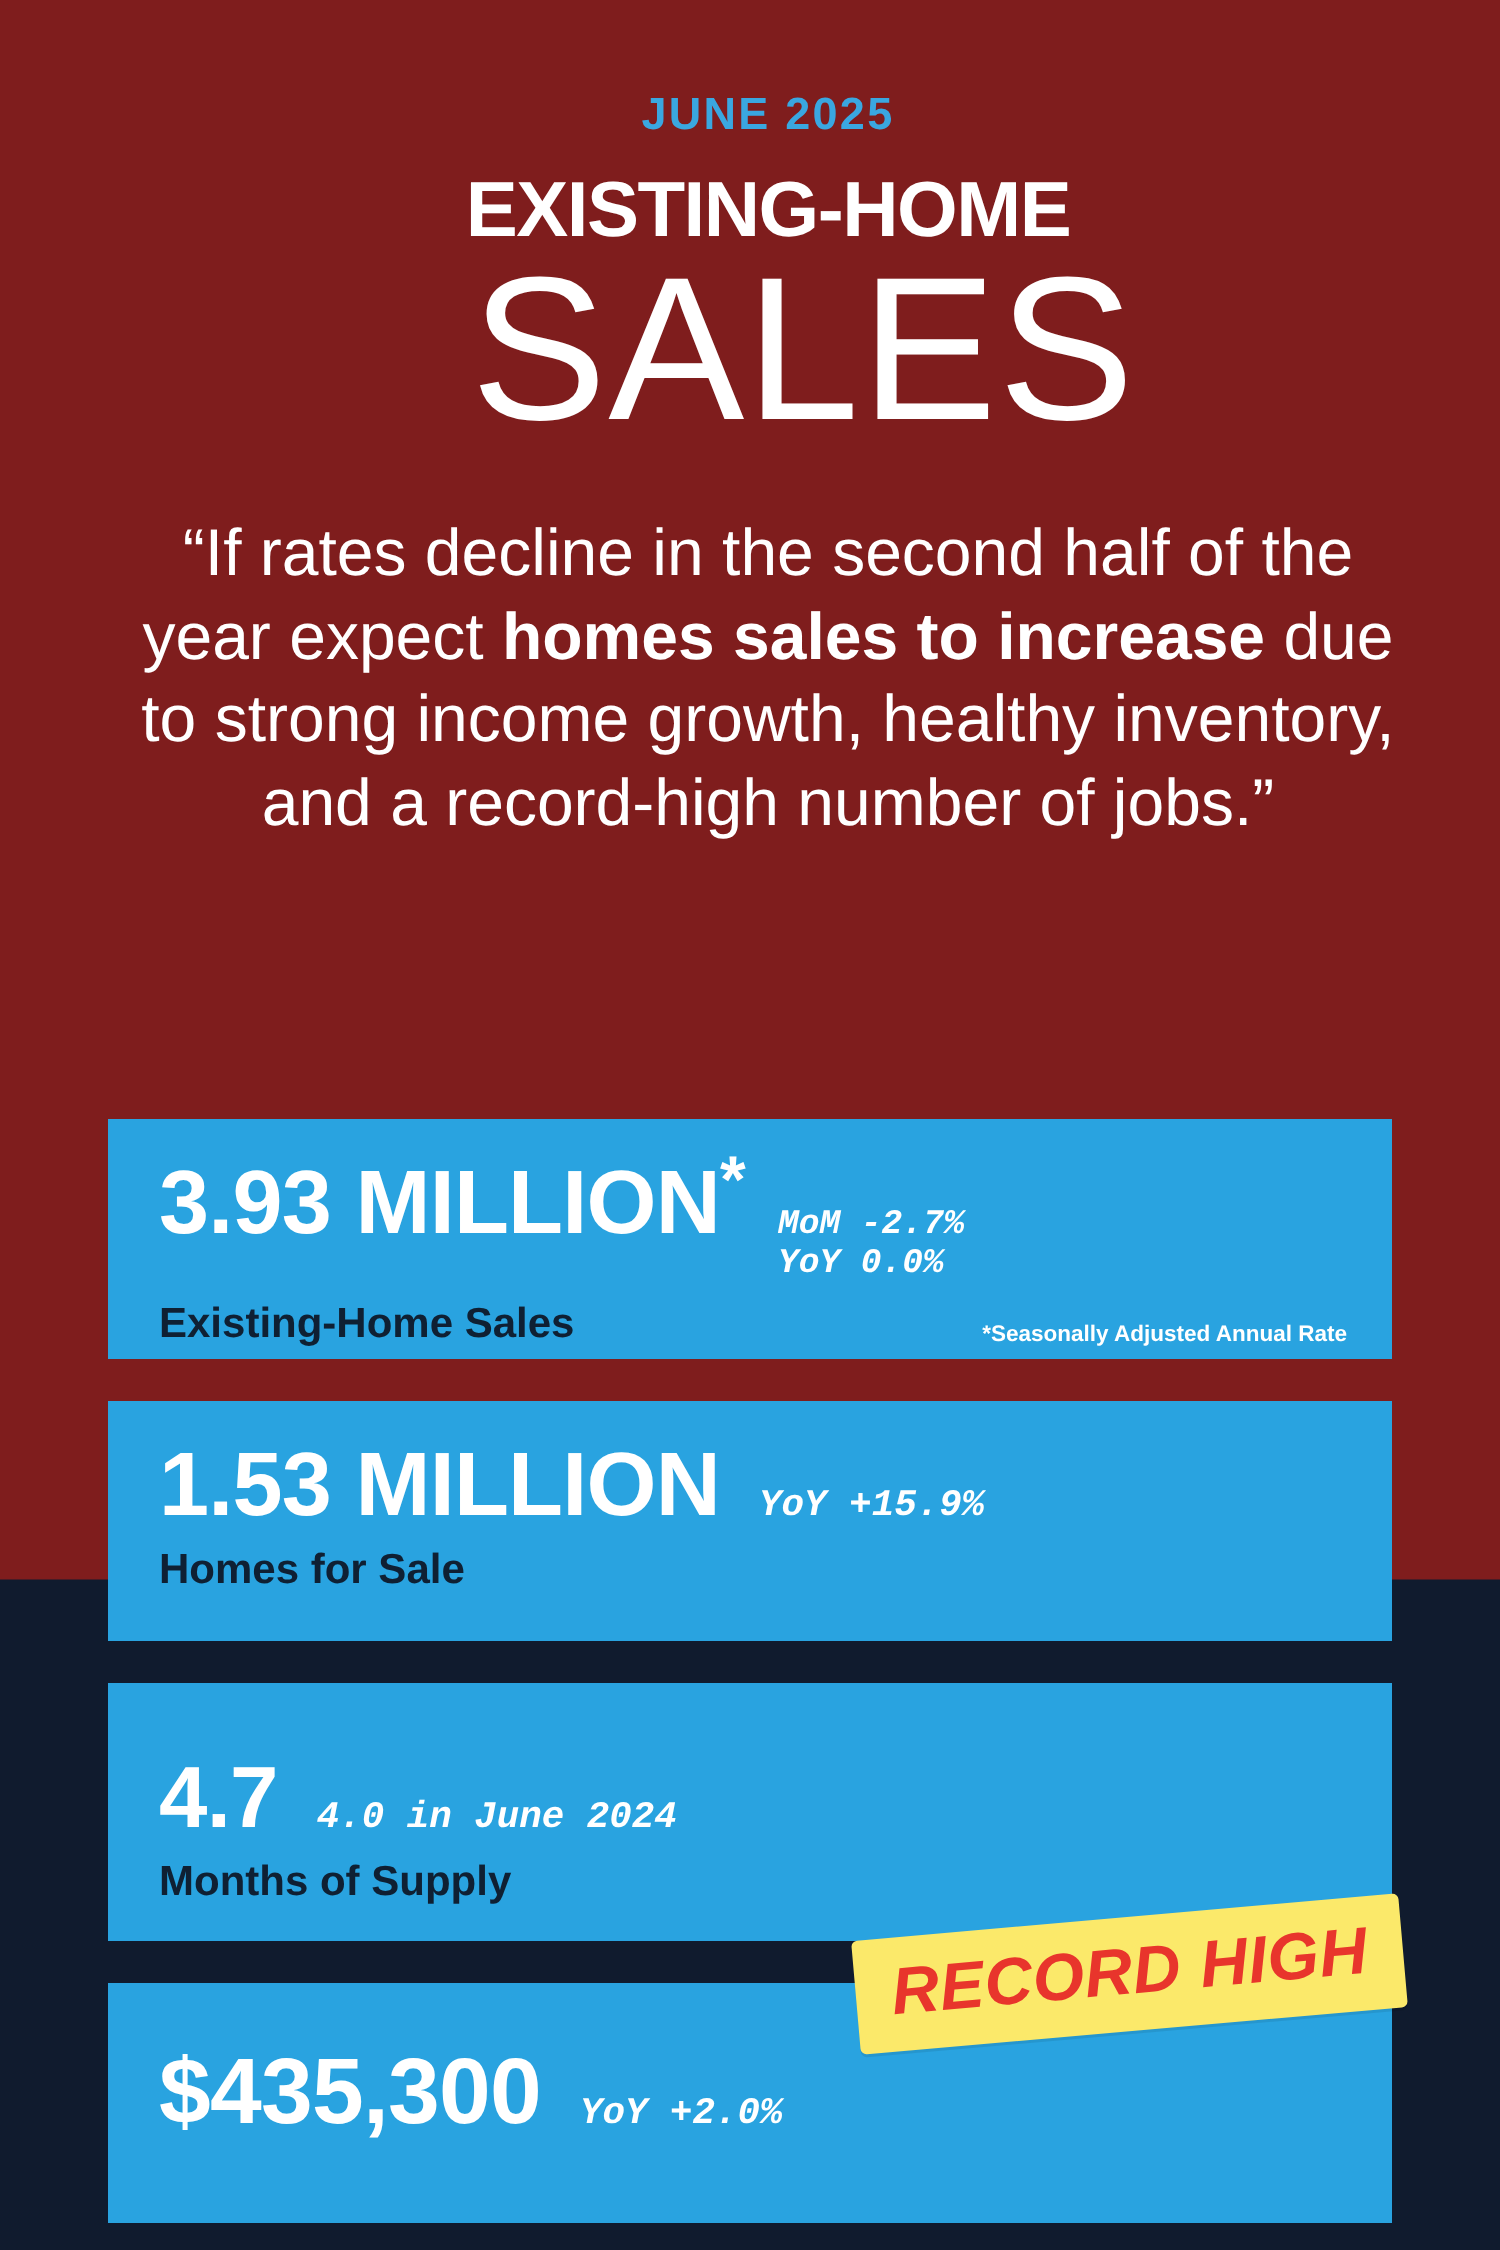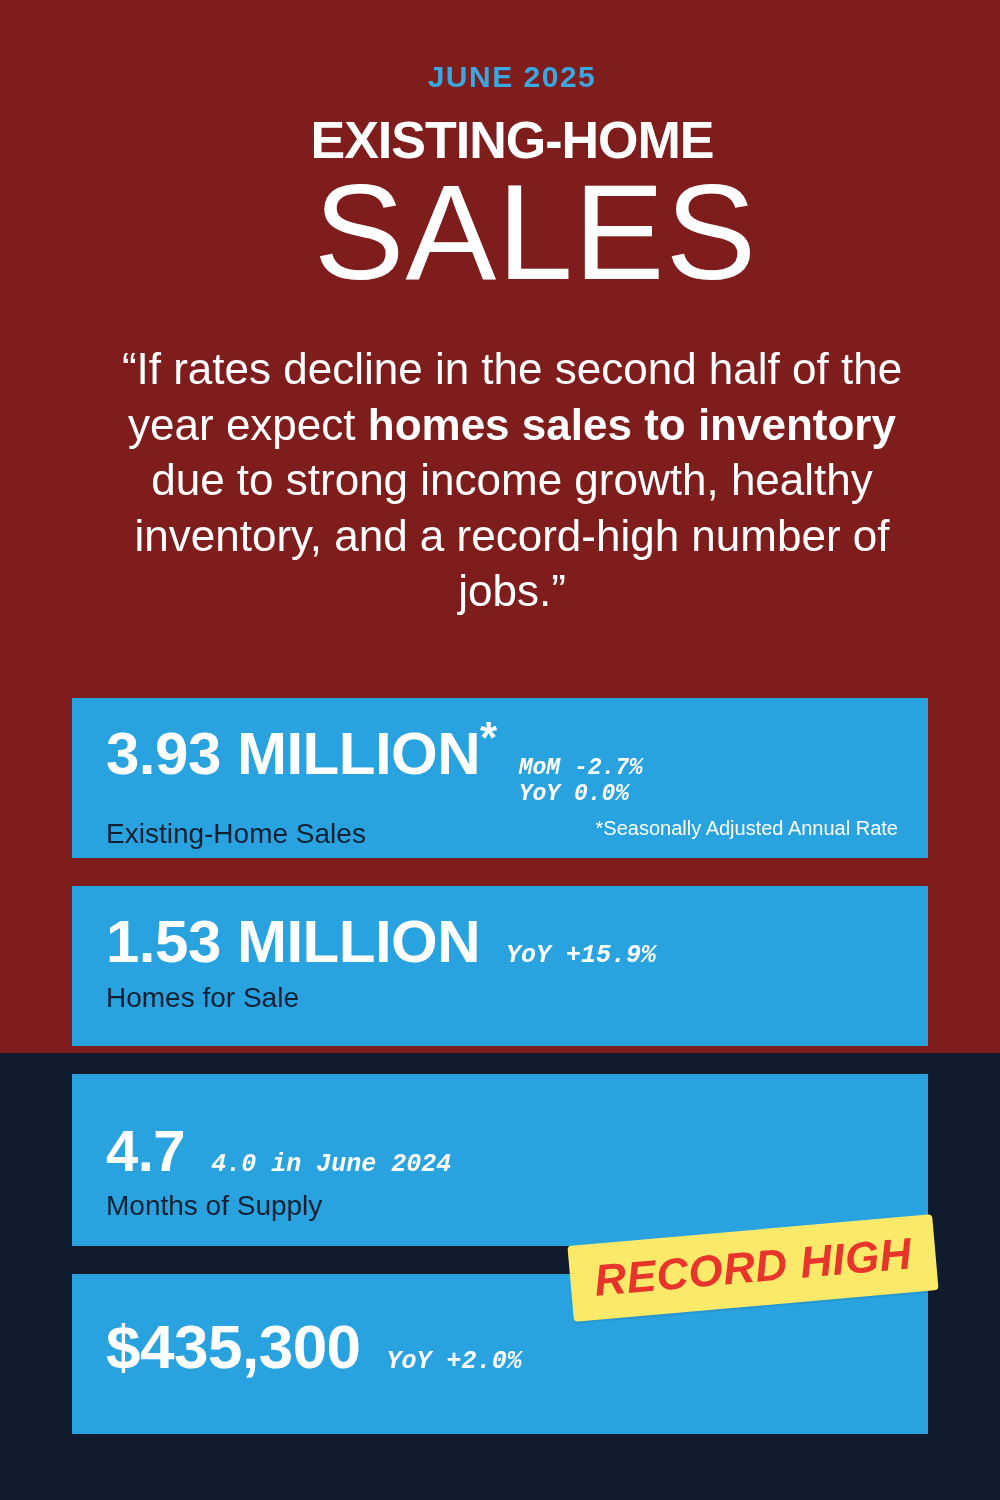--- a/index.html
+++ b/index.html
@@ -73,21 +73,21 @@
     top: 698px;
     width: 856px;
   }
   .card {
     background: #29a3e0;
     position: relative;
     margin-bottom: 28px;
     padding: 26px 34px 24px 34px;
     box-sizing: border-box;
   }
-  .card-1 { height: 160px; }
+  .card-1 { height: 160px; margin-top: 48px; }
   .card-2 { height: 160px; }
   .card-3 { height: 172px; padding-top: 48px; }
   .card-4 { height: 160px; padding-top: 42px; }
 
   .stat-row {
     display: flex;
     align-items: baseline;
   }
   .stat-value {
     color: #ffffff;
@@ -107,32 +107,32 @@
     font-style: italic;
     font-weight: bold;
     font-size: 23px;
     line-height: 1.15;
     margin-left: 22px;
     white-space: nowrap;
     font-family: Liberation Mono, monospace;
   }
   .stat-label {
     color: #0f2033;
-    font-weight: normal;
+    font-weight: bold;
     font-size: 28px;
     margin-top: 12px;
     line-height: 1;
   }
   .footnote {
     position: absolute;
     right: 30px;
-    bottom: 18px;
-    color: #ffffff;
-    font-weight: normal;
-    font-size: 20px;
+    bottom: 8px;
+    color: #ffffff;
+    font-weight: bold;
+    font-size: 15px;
   }
 
   .card-3 .stat-value { font-size: 58px; }
   .card-3 .stat-change { font-size: 25px; margin-left: 26px; }
   .card-4 .stat-value { font-size: 62px; }
   .card-4 .stat-change { font-size: 25px; margin-left: 26px; }
   .card-2 .stat-change { font-size: 25px; margin-left: 26px; }
 
   
   .badge {
@@ -155,21 +155,21 @@
 </head>
 <body>
 
 <div class="page">
 
   <div class="eyebrow">JUNE 2025</div>
   <div class="title-main">EXISTING-HOME</div>
   <div class="title-sub">SALES</div>
 
   <div class="quote">
-    <span>“If rates decline in the second half of the year expect </span><b>homes sales to inventory</b><span> due to strong income growth, healthy inventory, and a record-high number of jobs.”</span>
+    <span>“If rates decline in the second half of the year expect </span><b>homes sales to increase</b><span> due to strong income growth, healthy inventory, and a record-high number of jobs.”</span>
   </div>
 
   <div class="cards">
 
     <div class="card card-1">
       <div class="stat-row">
         <div class="stat-value"><span>3.93 MILLION</span><span class="asterisk">*</span></div>
         <div class="stat-change">
           <div>MoM -2.7%</div>
           <div>YoY 0.0%</div>

